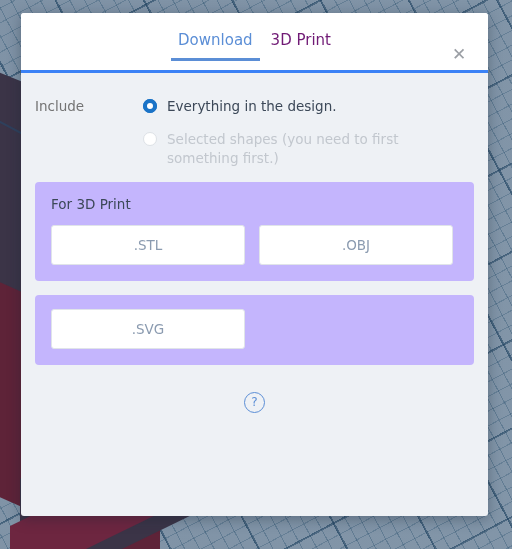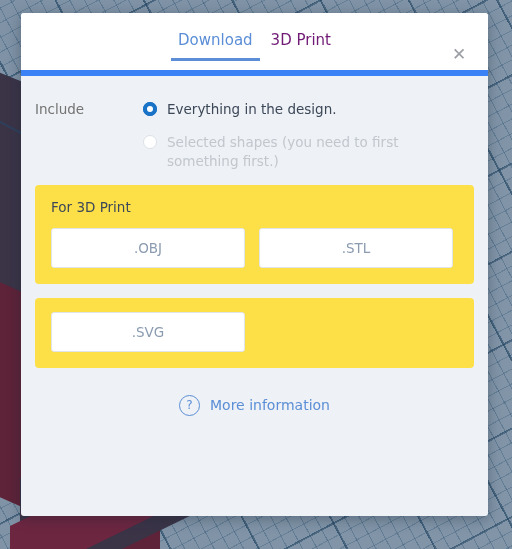--- a/index.html
+++ b/index.html
@@ -92,21 +92,21 @@
     background: #eef1f5;
     border-radius: 3px;
     box-shadow: 0 3px 14px rgba(20,35,55,0.35);
     overflow: hidden;
   }
 
   .modal-header {
     position: relative;
     height: 57px;
     background: #ffffff;
-    border-bottom: 6px solid #3b82f6;
+    border-bottom: 3px solid #3b82f6;
   }
   .tabs {
     position: absolute;
     left: 0; right: 0;
     top: 0;
     height: 57px;
     display: flex;
     justify-content: center;
     align-items: flex-start;
   }
@@ -204,21 +204,21 @@
     color: #3c4858;
     line-height: 1.45;
     max-width: 250px;
   }
   .radio-option.disabled .radio-text { color: #c2c7ce; }
   .radio-option.disabled .radio-mark { border-color: #dde1e6; }
 
   
   .card {
     margin: 0 14px 14px 14px;
-    background: #fde047;
+    background: #c4b5fd;
     border-radius: 4px;
     padding: 14px 16px 16px 16px;
   }
   .card-title {
     font-size: 13.5px;
     color: #3c4858;
     margin-bottom: 13px;
   }
   .btn-grid {
     display: flex;
@@ -301,30 +301,29 @@
         <div class="radio-option disabled">
           <span class="radio-mark"></span>
           <span class="radio-text">Selected shapes (you need to first something first.)</span>
         </div>
       </div>
     </div>
 
     <div class="card">
       <div class="card-title">For 3D Print</div>
       <div class="btn-grid">
+        <button class="format-btn">.STL</button>
         <button class="format-btn">.OBJ</button>
-        <button class="format-btn">.STL</button>
       </div>
     </div>
 
     <div class="card">
       <div class="btn-grid">
         <button class="format-btn">.SVG</button>
       </div>
     </div>
 
     <div class="more-info-row">
       <span class="q-icon">?</span>
-      <span class="more-info-text">More information</span>
     </div>
 
   </div>
 </div>
 
 </body></html>

